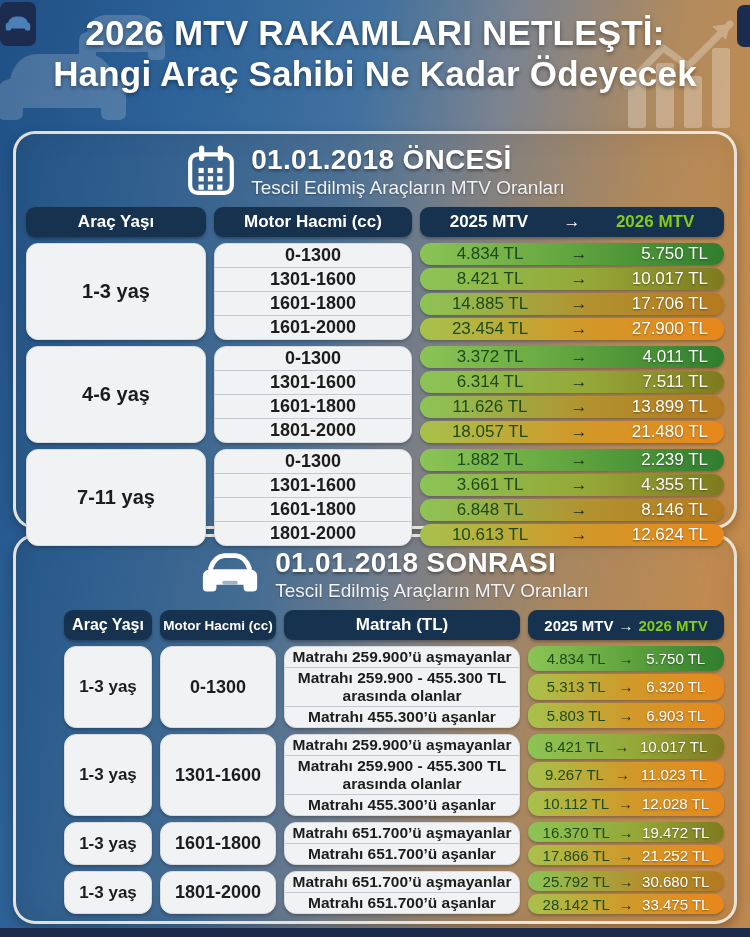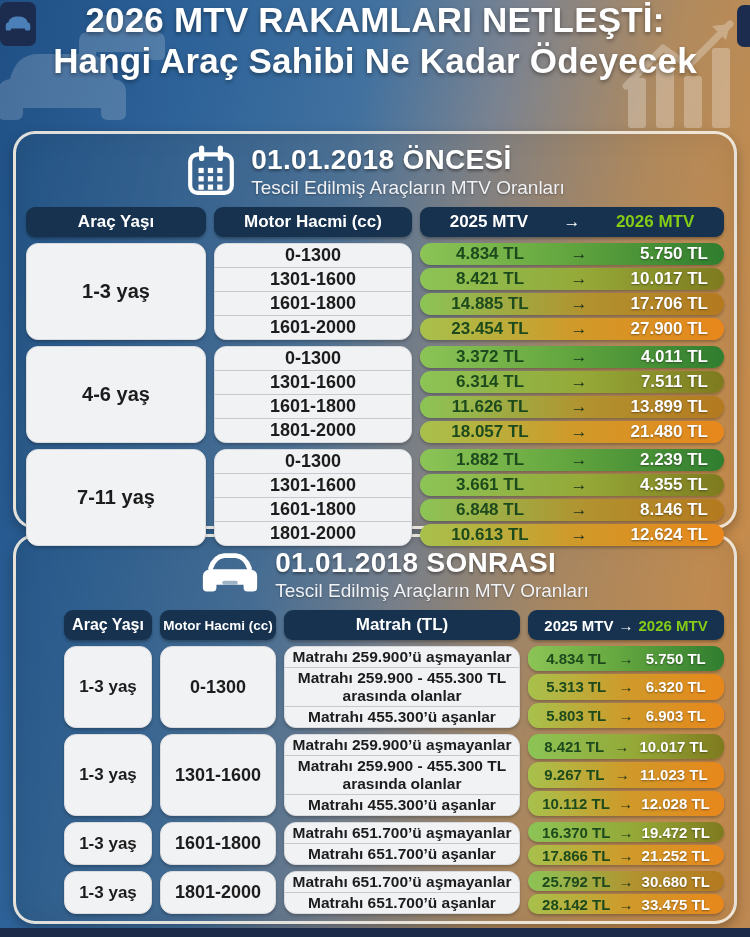--- a/index.html
+++ b/index.html
@@ -6,21 +6,21 @@
   html,body { width:750px; height:937px; }
   body {
     font-family: "Liberation Sans", sans-serif;
     position: relative; overflow: hidden;
     background: linear-gradient(102deg, #1f4f85 0%, #2e6399 22%, #41719f 40%,
                 #7b8390 55%, #b08a5e 72%, #c68c4c 88%, #bd8852 100%);
   }
   .page { position:relative; width:750px; height:937px; }
 
   
-  .top-header { position:relative; height:131px; text-align:center; z-index:2; }
+  .top-header { position:relative; height:131px; text-align:center; padding-top:13px; z-index:2; }
   .title { color:#fff; font-weight:bold; font-size:35px; line-height:1.17;
            letter-spacing:.2px; text-shadow:0 2px 4px rgba(0,0,0,.4); }
   .subtitle { color:#f2f4f8; font-size:18px; margin-top:7px; text-shadow:0 1px 2px rgba(0,0,0,.35); }
   .wm { position:absolute; opacity:.18; z-index:-1; }
   .wm-cars { left:-8px; top:4px; }
   .wm-chart { right:2px; top:8px; opacity:.28; }
   .corner-tab { position:absolute; background:#1b2c4e; border-radius:7px; }
   .corner-left { left:0; top:2px; width:36px; height:44px; display:flex; align-items:center; justify-content:center; }
   .corner-right { right:-5px; top:5px; width:18px; height:42px; }
 
@@ -63,21 +63,21 @@
   .stack { display:flex; flex-direction:column; }
   .srow { flex:1; display:flex; align-items:center; justify-content:center; text-align:center;
           font-size:18px; font-weight:600; padding:1px 6px; }
   .srow + .srow { border-top:1px solid #c5c9cf; }
   .mat-cell { flex:1; }
   .mat-cell .srow { font-size:15.5px; }
   .tall { flex:1.55; }
 
   .vals { display:flex; flex-direction:column; gap:3px; }
   .c1-vals { flex:1; } .c2-vals { width:196px; }
-  .vrow { flex:1; border-radius:11px; display:flex; align-items:center; font-weight:bold;
+  .vrow { flex:1; border-radius:11px; display:flex; align-items:center; font-weight:normal;
           box-shadow:0 2px 3px rgba(0,0,0,.25); }
   .c1-vrow { font-size:17px; padding:0 16px; }
   .c1-vrow .v25 { flex:1.15; text-align:center; color:#1d4a1d; }
   .c1-vrow .varr { width:70px; text-align:center; color:#16301a; }
   .c1-vrow .v26 { flex:1; text-align:right; color:#fff; text-shadow:0 1px 2px rgba(0,0,0,.4); }
   .c2-vrow { font-size:15px; justify-content:space-evenly; padding:0 6px; }
   .c2-vrow .v25 { color:#1d4a1d; }
   .c2-vrow .varr { color:#16301a; }
   .c2-vrow .v26 { color:#fff; text-shadow:0 1px 2px rgba(0,0,0,.4); }
 

